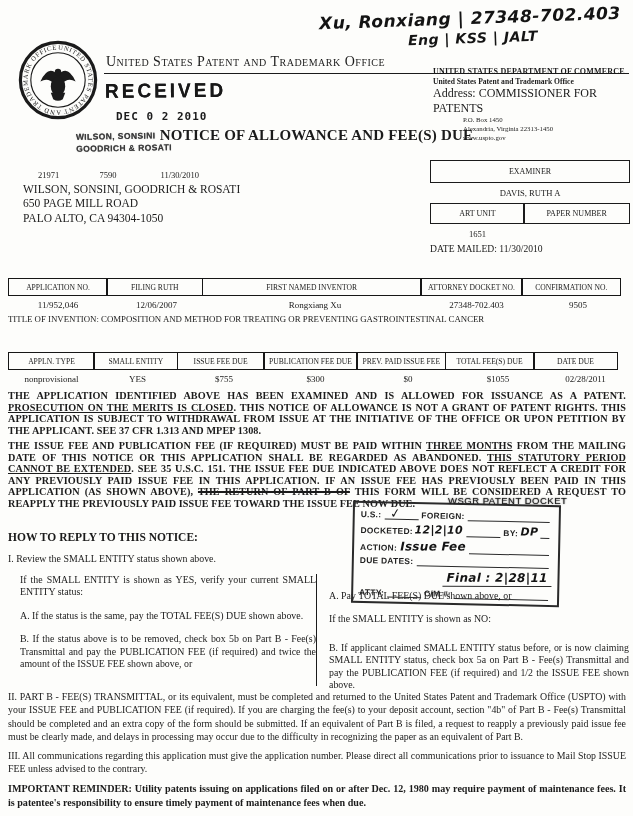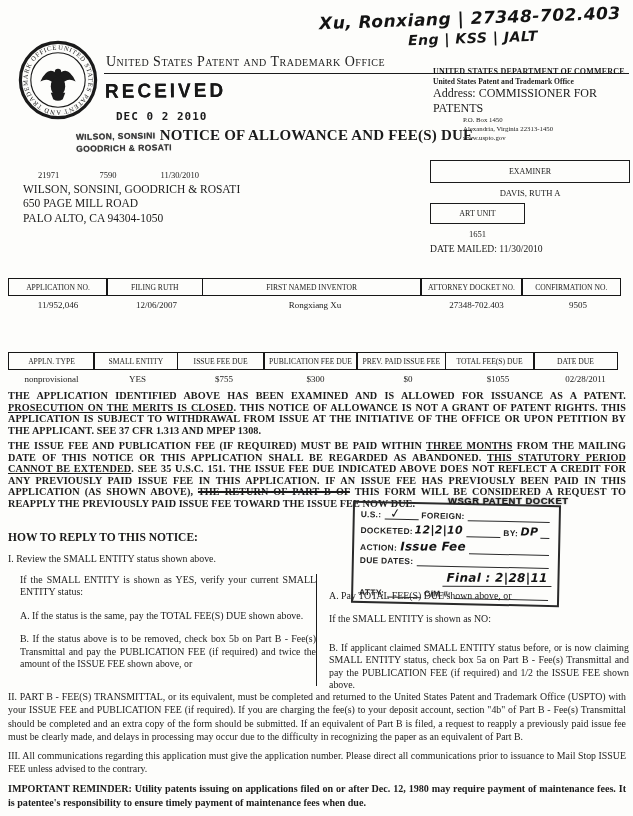--- a/index.html
+++ b/index.html
@@ -52,21 +52,21 @@
   .bpar{font-size:10.2px;font-weight:bold;text-align:justify;line-height:11.6px;letter-spacing:.1px;}
   .u{text-decoration:underline;}
   .strike{text-decoration:line-through;text-decoration-thickness:1.5px;}
   
   .stamp{border:2px solid #2a2a2a;transform:rotate(1.2deg);padding:3px 6px 4px 6px;
     font-family:"Liberation Sans",sans-serif;color:#222;background:transparent;box-sizing:border-box;}
   .stamp .srow{display:flex;align-items:flex-end;font-size:8.4px;font-weight:bold;
     letter-spacing:.3px;margin-top:3px;}
   .stamp .blank{flex:1;border-bottom:1.2px solid #2a2a2a;height:9px;margin:0 3px;}
   .stamp .blank.short{flex:0 0 34px;}
-  .stamp-head{font-family:"Liberation Sans",sans-serif;font-weight:bold;font-size:9.5px;
+  .stamp-head{font-family:"Liberation Sans",sans-serif;font-weight:normal;font-size:9.5px;
     color:#1d1d1d;text-shadow:0 0 1.5px #333;letter-spacing:.5px;white-space:nowrap;padding-left:48px;}
   .checkmark{font-size:13px;transform:rotate(-8deg);}
   
   .h2{font-size:11.5px;font-weight:bold;}
   .body-par{font-size:9.9px;text-align:justify;line-height:12.6px;}
   .cols{display:flex;}
   .col-l{width:296px;}
   .col-r{width:300px;border-left:1.6px solid #1b1b1b;padding-left:12px;}
   .col-par{font-size:9.9px;text-align:justify;line-height:12.4px;margin-bottom:11px;}
   
@@ -132,20 +132,21 @@
     <div>WILSON, SONSINI, GOODRICH &amp; ROSATI</div>
     <div>650 PAGE MILL ROAD</div>
     <div>PALO ALTO, CA 94304-1050</div>
   </div>
 
   <div class="abs" style="left:430px;top:160px;width:200px;">
     <div class="exbox" style="height:23px;">EXAMINER</div>
     <div class="exname" style="margin-top:5px;">DAVIS, RUTH A</div>
     <div style="display:flex;margin-top:5px;">
       <div class="exbox" style="width:95px;height:21px;">ART UNIT</div>
+      <div class="exbox" style="width:107px;height:21px;margin-left:-1.6px;">PAPER NUMBER</div>
     </div>
     <div class="exname" style="width:95px;margin-top:5px;">1651</div>
     <div class="datemailed" style="margin-top:4px;">DATE MAILED: 11/30/2010</div>
   </div>
 
   <div class="abs" style="left:8px;top:278px;width:622px;">
     <div class="trow">
       <div class="hcell t1c0">APPLICATION NO.</div>
       <div class="hcell t1c1">FILING RUTH</div>
       <div class="hcell t1c2">FIRST NAMED INVENTOR</div>
@@ -153,20 +154,21 @@
       <div class="hcell t1c4">CONFIRMATION NO.</div>
     </div>
     <div class="trow">
       <div class="vcell t1c0">11/952,046</div>
       <div class="vcell t1c1">12/06/2007</div>
       <div class="vcell t1c2">Rongxiang Xu</div>
       <div class="vcell t1c3">27348-702.403</div>
       <div class="vcell t1c4">9505</div>
     </div>
   </div>
+  <div class="abs invention" style="left:8px;top:314px;width:620px;">TITLE OF INVENTION: COMPOSITION AND METHOD FOR TREATING OR PREVENTING GASTROINTESTINAL CANCER</div>
 
   <div class="abs" style="left:8px;top:352px;width:622px;">
     <div class="trow">
       <div class="hcell t2c0">APPLN. TYPE</div>
       <div class="hcell t2c1">SMALL ENTITY</div>
       <div class="hcell t2c2">ISSUE FEE DUE</div>
       <div class="hcell t2c3">PUBLICATION FEE DUE</div>
       <div class="hcell t2c4">PREV. PAID ISSUE FEE</div>
       <div class="hcell t2c5">TOTAL FEE(S) DUE</div>
       <div class="hcell t2c6">DATE DUE</div>

